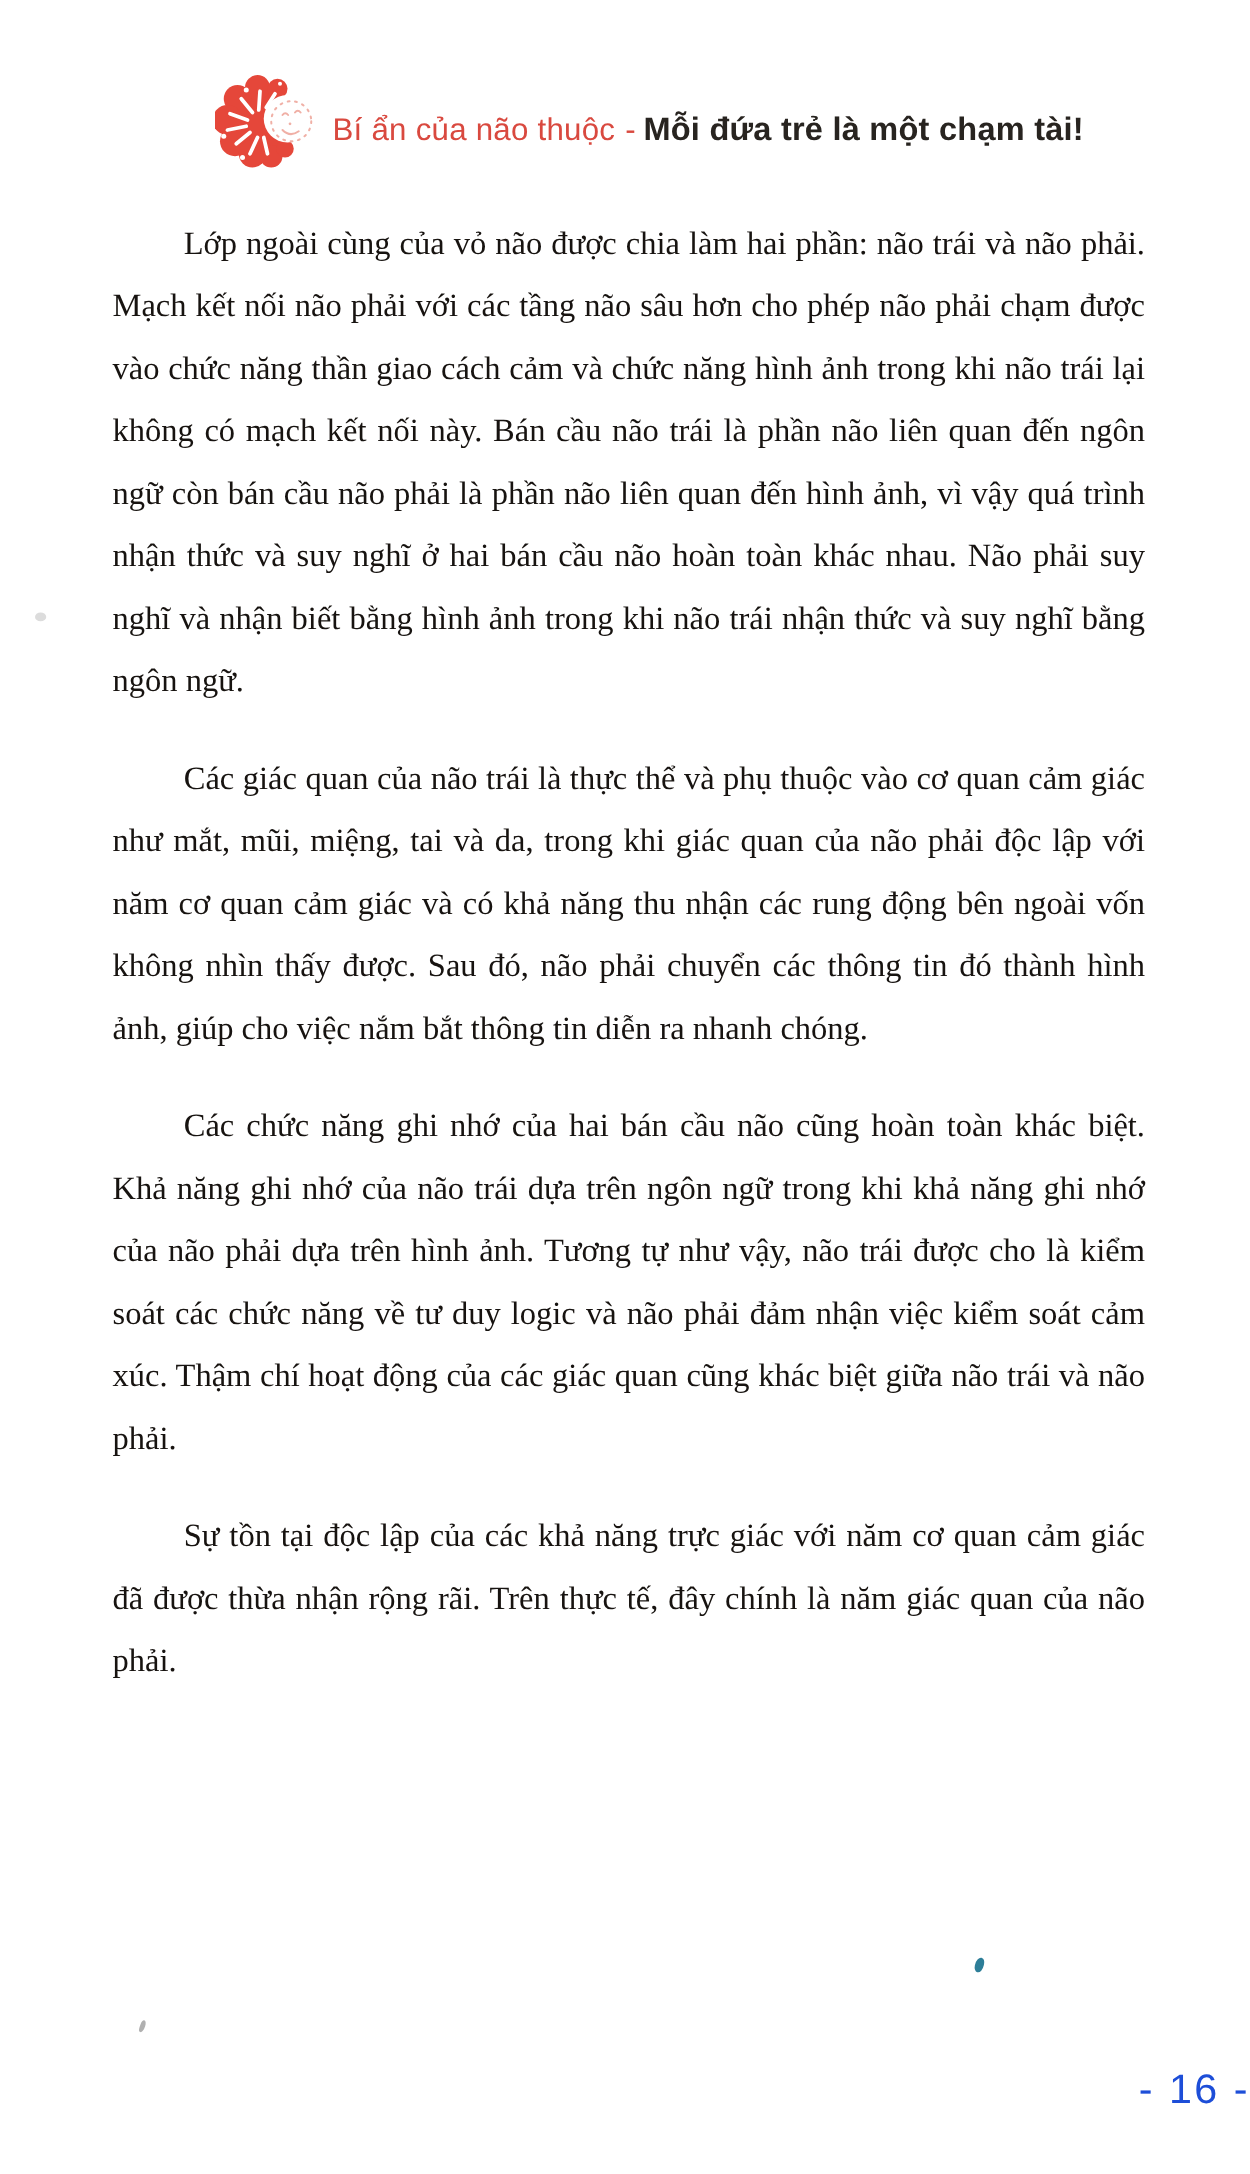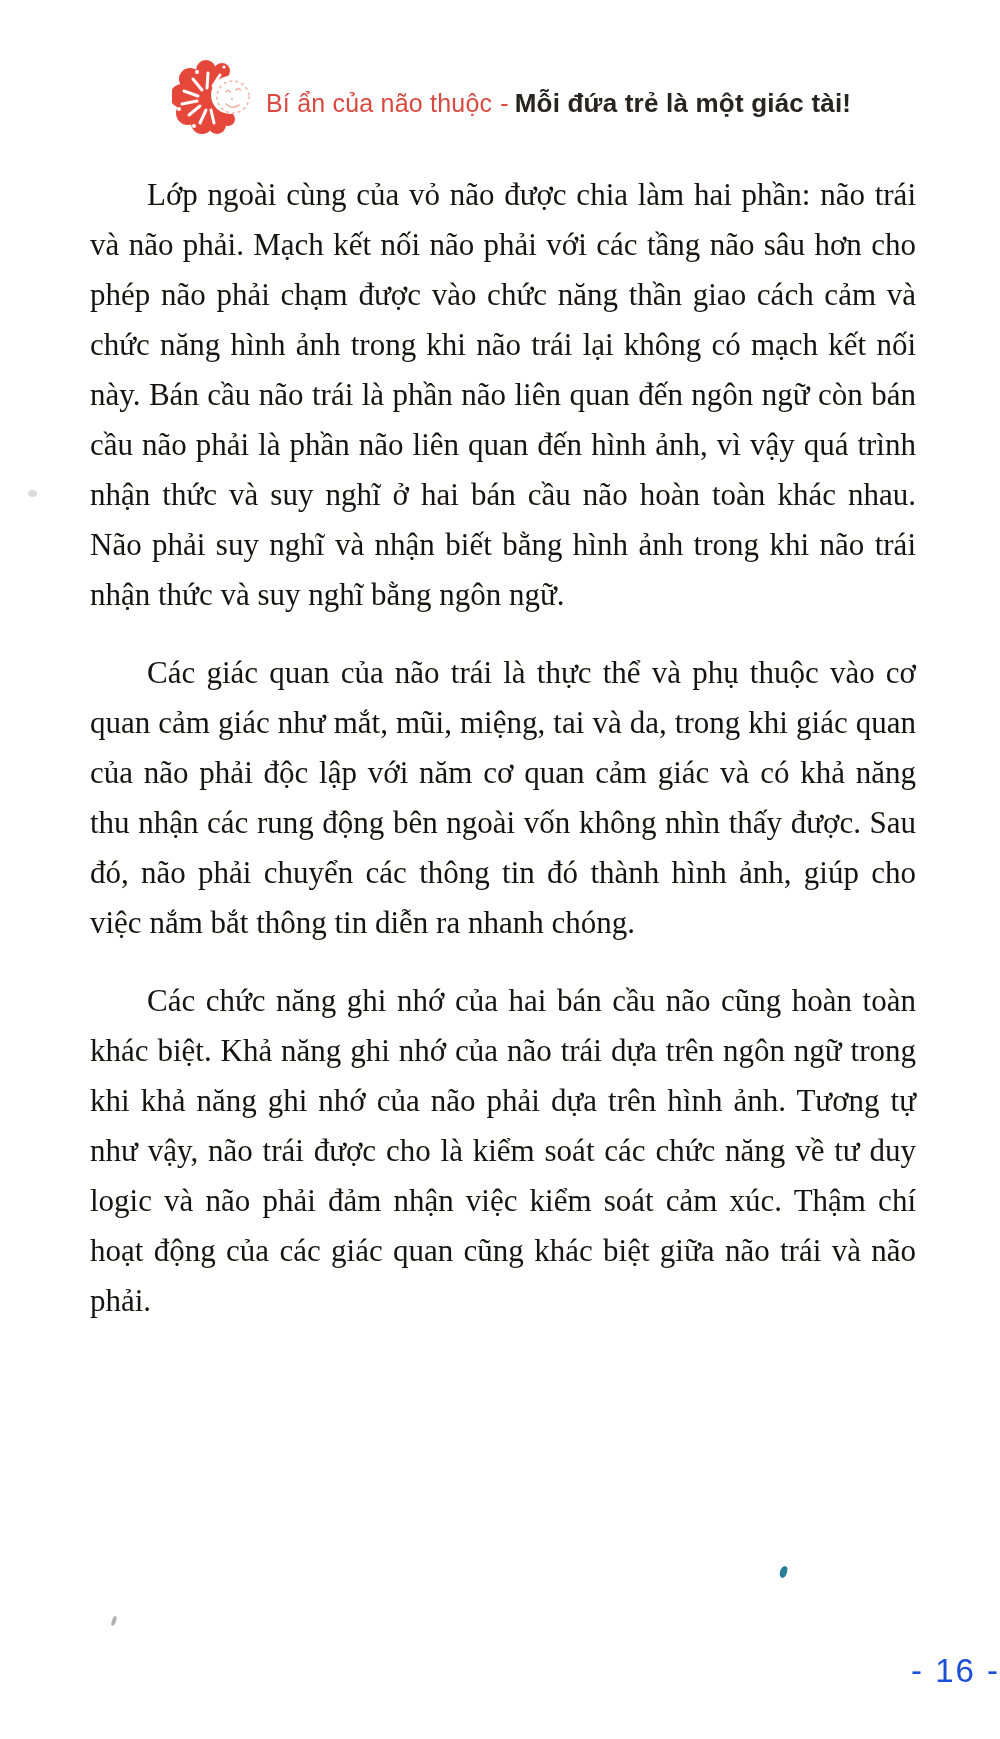--- a/index.html
+++ b/index.html
@@ -40,21 +40,21 @@
   
   .content {
     position: absolute;
     top: 170px;
     left: 90px;
     width: 826px;
     color: #171310;
   }
   .content p {
     margin: 0 0 28px 0;
-    font-size: 31px;
+    font-size: 26px;
     line-height: 50px;
     text-align: justify;
     text-indent: 57px;
   }
   .content p:last-child { margin-bottom: 0; }
 
   
   .page-number {
     position: absolute;
     top: 1652px;
@@ -139,27 +139,28 @@
     <g stroke="#f0b0a6" fill="none" stroke-width="1.6" stroke-linecap="round">
       <circle cx="61" cy="38" r="16" stroke-dasharray="1.5 4.5"></circle>
       <path d="M54 33 q2.2 -3 4.5 0"></path>
       <path d="M64 31 q2.2 -3 4.5 0"></path>
       <path d="M54 45 q6 6 13 1"></path>
     </g>
     <circle cx="60" cy="40" r="1.1" fill="#f0b0a6"></circle>
   </svg>
 
   <div class="header-text">
-    <span class="series-title">Bí ẩn của não thuộc</span><span class="header-sep">-</span><span class="book-title">Mỗi đứa trẻ là một giác tài!</span>
+    <span class="series-title">Bí ẩn của não thuộc</span><span class="header-sep">-</span><span class="book-title">Mỗi đứa trẻ là một chạm tài!</span>
   </div>
 </div>
 
 <div class="content">
   <p>Lớp ngoài cùng của vỏ não được chia làm hai phần: não trái và não phải. Mạch kết nối não phải với các tầng não sâu hơn cho phép não phải chạm được vào chức năng thần giao cách cảm và chức năng hình ảnh trong khi não trái lại không có mạch kết nối này. Bán cầu não trái là phần não liên quan đến ngôn ngữ còn bán cầu não phải là phần não liên quan đến hình ảnh, vì vậy quá trình nhận thức và suy nghĩ ở hai bán cầu não hoàn toàn khác nhau. Não phải suy nghĩ và nhận biết bằng hình ảnh trong khi não trái nhận thức và suy nghĩ bằng ngôn ngữ.</p>
   <p>Các giác quan của não trái là thực thể và phụ thuộc vào cơ quan cảm giác như mắt, mũi, miệng, tai và da, trong khi giác quan của não phải độc lập với năm cơ quan cảm giác và có khả năng thu nhận các rung động bên ngoài vốn không nhìn thấy được. Sau đó, não phải chuyển các thông tin đó thành hình ảnh, giúp cho việc nắm bắt thông tin diễn ra nhanh chóng.</p>
   <p>Các chức năng ghi nhớ của hai bán cầu não cũng hoàn toàn khác biệt. Khả năng ghi nhớ của não trái dựa trên ngôn ngữ trong khi khả năng ghi nhớ của não phải dựa trên hình ảnh. Tương tự như vậy, não trái được cho là kiểm soát các chức năng về tư duy logic và não phải đảm nhận việc kiểm soát cảm xúc. Thậm chí hoạt động của các giác quan cũng khác biệt giữa não trái và não phải.</p>
+  <p>Sự tồn tại độc lập của các khả năng trực giác với năm cơ quan cảm giác đã được thừa nhận rộng rãi. Trên thực tế, đây chính là năm giác quan của não phải.</p>
 </div>
 
 <div class="page-number">- 16 -</div>
 
 <div class="speck-blue"></div>
 <div class="speck-comma"></div>
 <div class="speck-margin"></div>
 
 </body></html>

